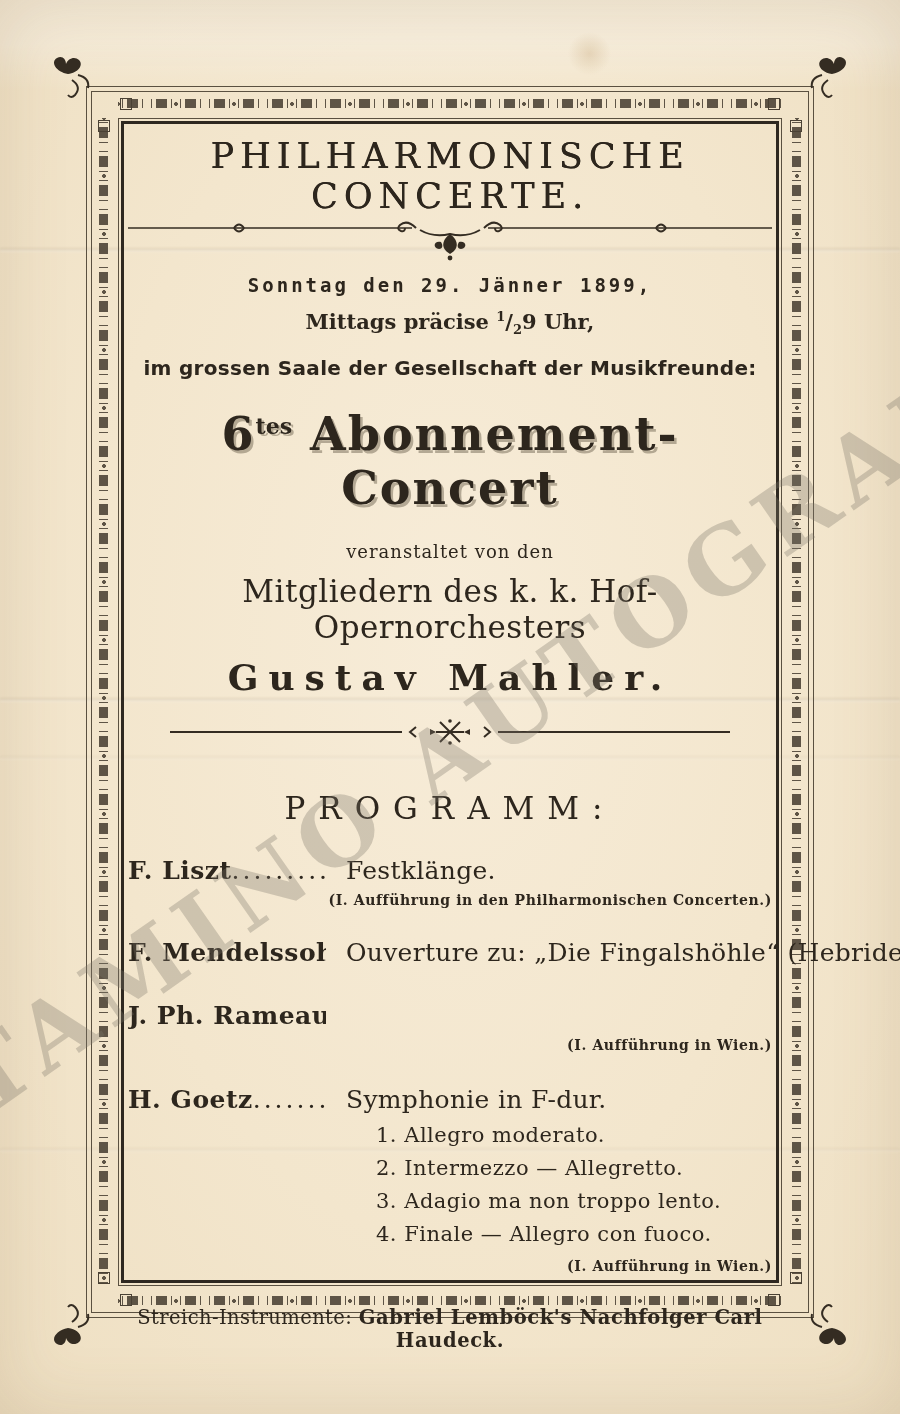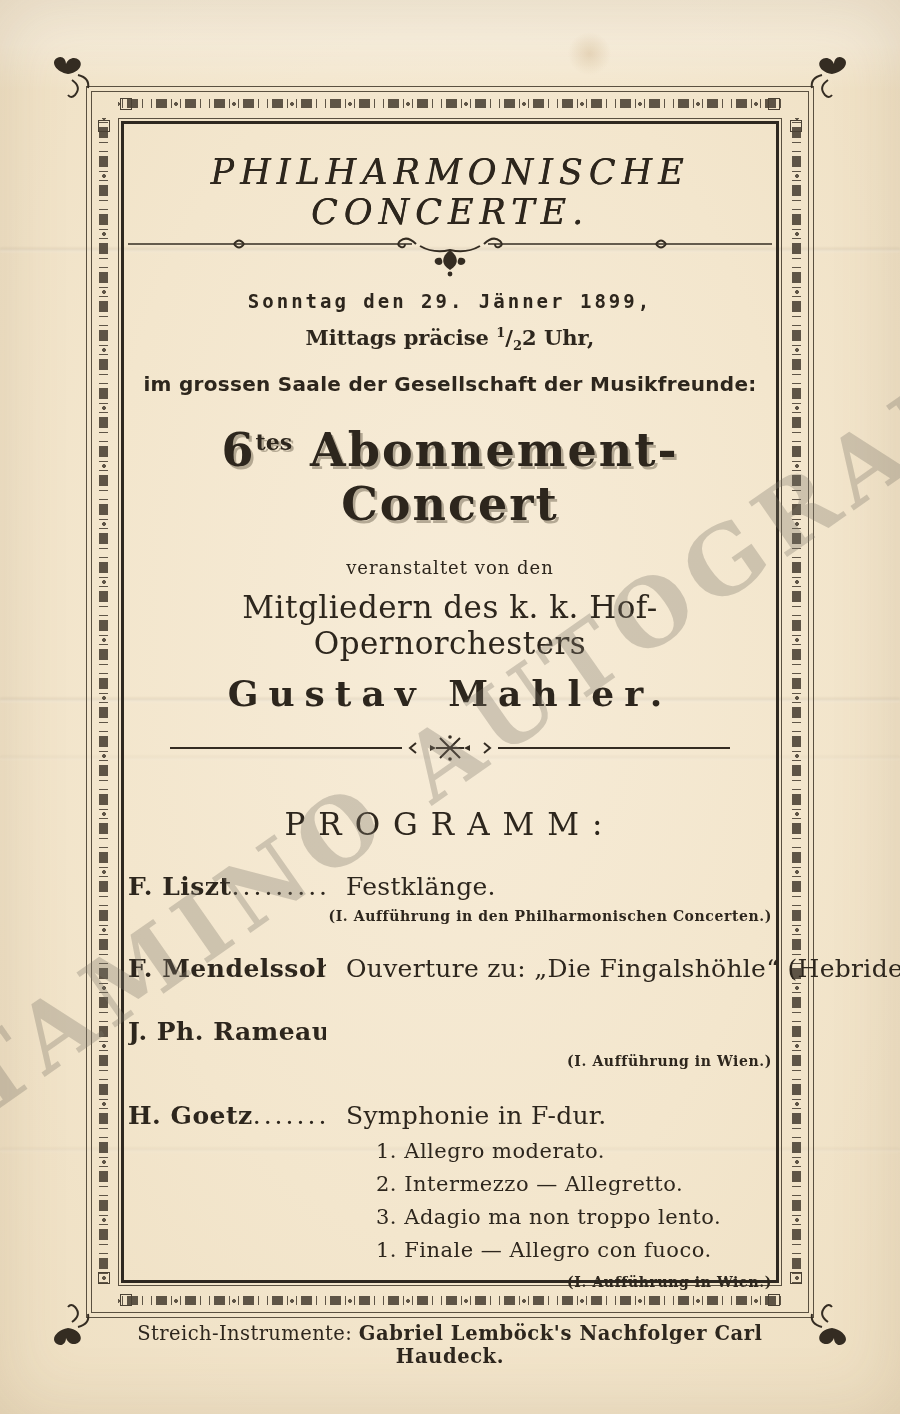--- a/index.html
+++ b/index.html
@@ -33,22 +33,22 @@
       repeating-linear-gradient(0deg, transparent 0 4px, #4a4134 4px 5.5px, transparent 5.5px 9px,
         #4a4134 9px 20px, transparent 20px 24px, #4a4134 24px 25.5px, transparent 25.5px 29px),
       radial-gradient(circle, #4a4134 1.6px, transparent 2.2px);
     background-size:9px 58px,6px 58px;background-position:center 0,center 29px;}
   .bs-left{left:3px;} .bs-right{right:3px;}
   .sq{position:absolute;width:10px;height:10px;border:1.5px solid #4a4134;}
   .corn{position:absolute;width:52px;height:52px;}
   .corn svg{width:100%;height:100%;}
   
   .content{position:absolute;left:128px;right:128px;top:126px;bottom:112px;text-align:center;}
-  .page-title{font-size:35px;letter-spacing:6px;margin:26px 0 0;font-weight:500;
-    text-shadow:.4px 0 0 #2d261d;font-style:italic;}
+  .page-title{font-size:35px;letter-spacing:6px;margin:10px 0 0;font-weight:500;
+    text-shadow:.4px 0 0 #2d261d;}
   .orn-svg{display:block;margin:4px auto 0;}
   .date-line{font-family:"DejaVu Sans Mono","Liberation Mono",monospace;font-weight:bold;
     font-size:19px;letter-spacing:3px;margin:12px 0 0;}
   .time-line{font-size:21px;font-weight:bold;margin:13px 0 0;}
   .time-line sup{font-size:13px;} .time-line sub{font-size:13px;}
   .venue-line{font-family:"DejaVu Sans","Liberation Sans",sans-serif;font-weight:bold;
     font-size:20px;margin:19px 0 0;letter-spacing:.3px;}
   .concert-heading{font-size:46px;font-weight:bold;letter-spacing:2px;margin:27px 0 0;
     text-shadow:2.5px 2.5px 0 rgba(74,62,44,.38);}
   .concert-heading sup{font-size:22px;letter-spacing:0;}
@@ -156,21 +156,21 @@
         <path class="stroke" d="M-30 2 q14 8 30 4 q16 4 30 -4" stroke-width="1.4"></path>
         <path class="fill" d="M0 6 C-8 12 -10 20 0 26 C10 20 8 12 0 6 Z"></path>
         <path class="fill" d="M-9 14 C-16 12 -18 20 -11 21 C-7 21 -7 17 -9 14 Z"></path>
         <path class="fill" d="M9 14 C16 12 18 20 11 21 C7 21 7 17 9 14 Z"></path>
         <circle class="fill" cx="0" cy="30" r="2.4"></circle>
       </g>
     </svg>
 
     <p class="date-line">Sonntag den 29. Jänner 1899,</p>
 
-    <p class="time-line"><span>Mittags präcise</span>&nbsp;<sup>1</sup>/<sub>2</sub><span>2 Uhr,</span></p>
+    <p class="time-line"><span>Mittags präcise</span>&nbsp;<sup>1</sup>/<sub>2</sub><span>9 Uhr,</span></p>
 
     <p class="venue-line">im grossen Saale der Gesellschaft der Musikfreunde:</p>
 
     <h2 class="concert-heading"><span>6</span><sup>tes</sup><span> Abonnement-Concert</span></h2>
 
     <p class="small-serif">veranstaltet von den</p>
     <p class="orchestra-line">Mitgliedern des k. k. Hof-Opernorchesters</p>
     <p class="conductor-name">Gustav Mahler.</p>
 
     <svg class="orn-svg" style="margin-top:20px" width="560" height="28" viewBox="0 0 560 28">
@@ -218,21 +218,21 @@
       <div class="prog-row" style="margin-top:32px">
         <span class="prog-left">
             <span class="composer">H. Goetz</span>
             <span class="dot-leader">................</span>
           </span>
         <span class="work">Symphonie in F-dur.</span>
       </div>
       <p class="movement">1. Allegro moderato.</p>
       <p class="movement">2. Intermezzo — Allegretto.</p>
       <p class="movement">3. Adagio ma non troppo lento.</p>
-      <p class="movement">1. Finale — Allegro con fuoco.</p>
+      <p class="movement">4. Finale — Allegro con fuoco.</p>
       <p class="premiere-note" style="margin-top:12px">(I. Aufführung in Wien.)</p>
     </div>
 
     <p class="strings-credit"><span>Streich-Instrumente:</span>
       <b>Gabriel Lemböck's Nachfolger Carl Haudeck.</b></p>
 
   </div>
 
 
   <div class="watermark">TAMINO AUTOGRAPHS</div>

